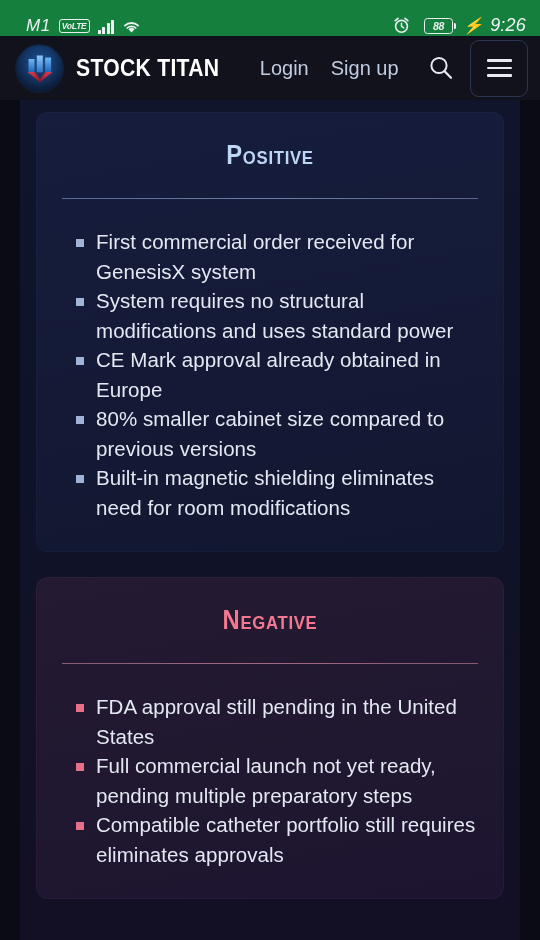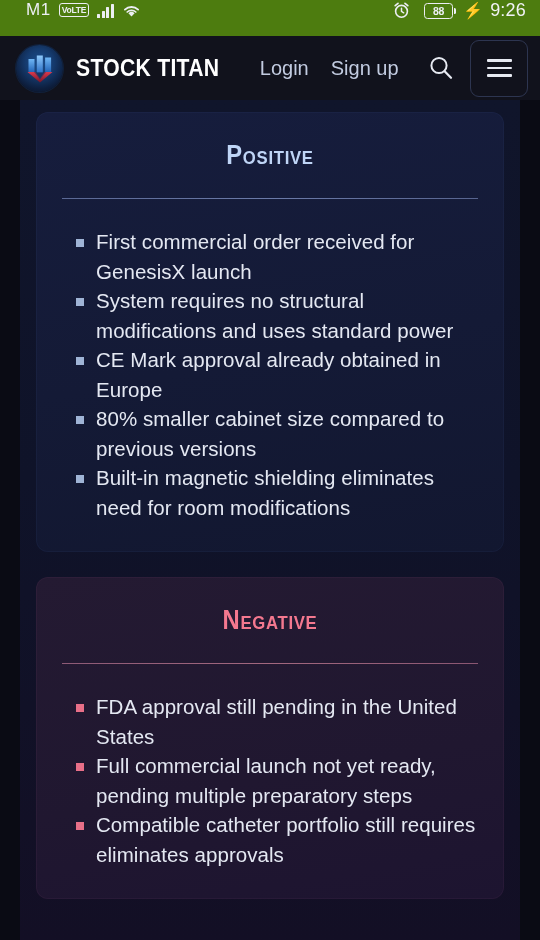--- a/index.html
+++ b/index.html
@@ -17,28 +17,29 @@
     width: 540px;
     height: 940px;
     background: #0a0b14;
     overflow: hidden;
   }
 
   
   #status-bar {
     position: relative;
     height: 36px;
-    background: #4d7c0f;
+    background: #15803d;
     display: flex;
-    align-items: flex-start;
+    align-items: flex-end;
     justify-content: space-between;
     padding: 0 14px 0 26px;
     color: #e8e9ee;
     font-size: 17px;
     letter-spacing: .2px;
+    font-style: italic;
   }
   .sb-left, .sb-right { display: flex; align-items: center; }
   .sb-left { gap: 8px; }
   .sb-right { gap: 7px; }
 
   .carrier { font-size: 17px; color: #eceef3; letter-spacing: .5px; }
 
   .volte {
     border: 1.6px solid #eceef3;
     border-radius: 3px;
@@ -304,21 +305,21 @@
     </div>
   </div>
 
   <div id="page">
     <div id="content-shell">
 
       <div class="card card-positive">
         <div class="card-title title-positive">Positive</div>
         <div class="divider divider-positive"></div>
         <ul class="bullets">
-          <li>First commercial order received for GenesisX launch</li>
+          <li>First commercial order received for GenesisX system</li>
           <li>System requires no structural modifications and uses standard power</li>
           <li>CE Mark approval already obtained in Europe</li>
           <li>80% smaller cabinet size compared to previous versions</li>
           <li>Built-in magnetic shielding eliminates need for room modifications</li>
         </ul>
       </div>
 
       <div class="card card-negative">
         <div class="card-title title-negative">Negative</div>
         <div class="divider divider-negative"></div>

